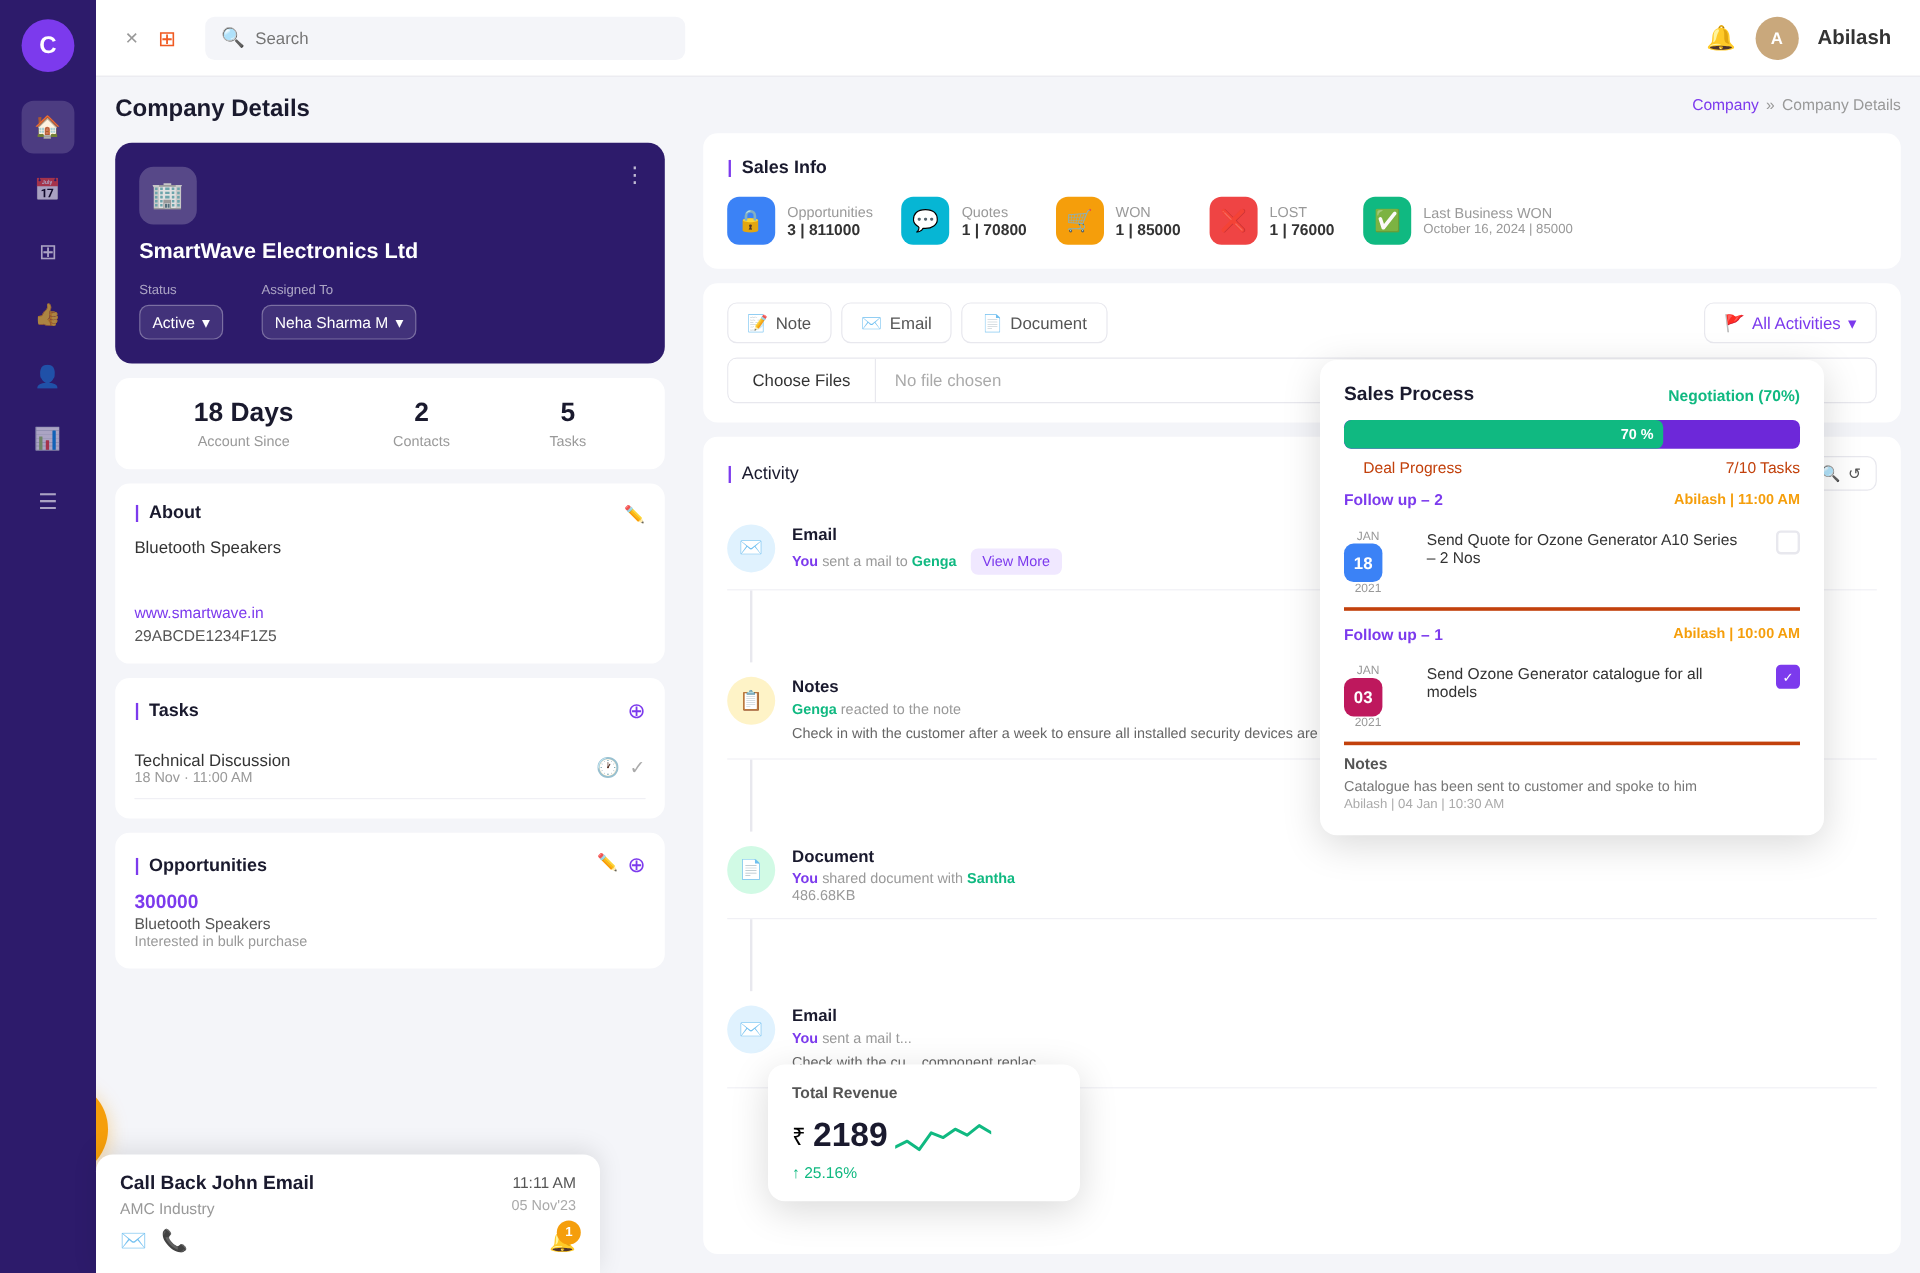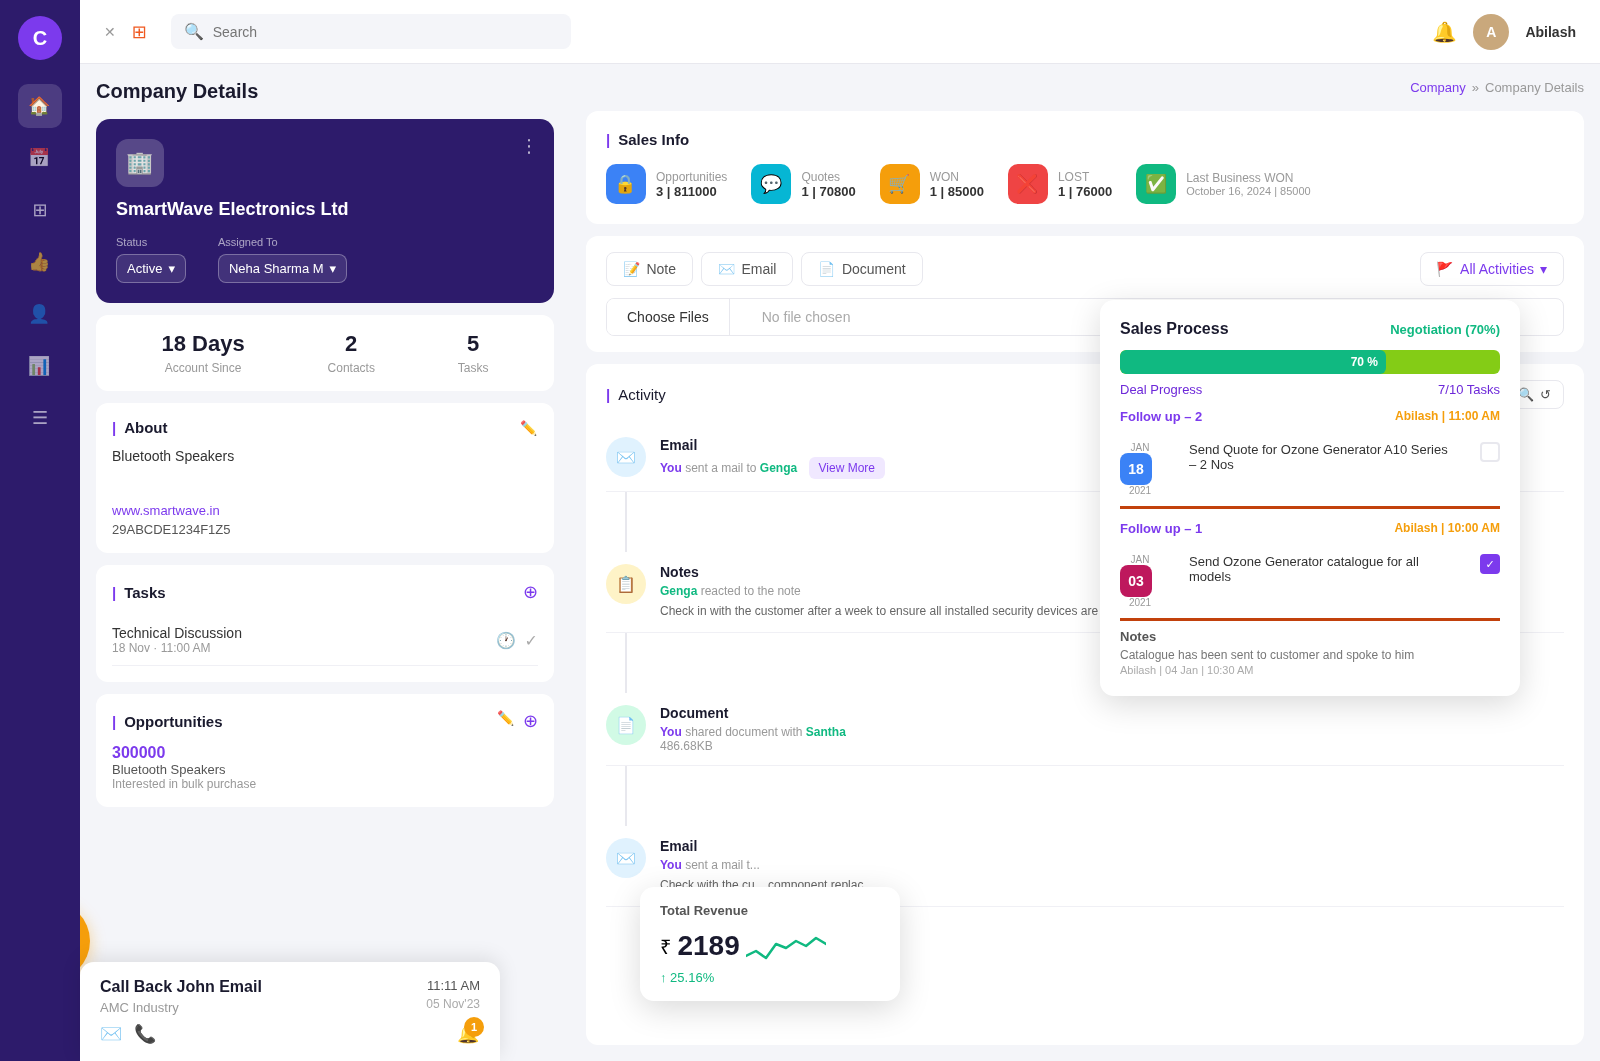--- a/index.html
+++ b/index.html
@@ -68,21 +68,21 @@
     }
     .topbar-right { margin-left: auto; display: flex; align-items: center; gap: 16px; }
     .bell-icon { font-size: 20px; color: #555; cursor: pointer; position: relative; }
     .avatar {
       width: 36px; height: 36px; border-radius: 50%;
       background: #c9a87c;
       display: flex; align-items: center; justify-content: center;
       color: white; font-size: 14px; font-weight: bold;
       overflow: hidden;
     }
-    .user-name { font-size: 14px; font-weight: 600; color: #333; }
+    .user-name { font-size: 17px; font-weight: 600; color: #333; }
 
     
     .page-layout { display: flex; flex: 1; overflow: hidden; }
 
     
     .left-panel {
       width: 490px;
       flex-shrink: 0;
       display: flex;
       flex-direction: column;
@@ -253,21 +253,21 @@
       display: flex; align-items: center; gap: 6px;
       padding: 8px 16px;
       background: white;
       border: 1px solid #e8e8ee;
       border-radius: 8px;
       font-size: 14px; color: #7c3aed; cursor: pointer;
     }
 
     
     .file-upload-row {
-      display: flex; align-items: center; gap: 16px;
+      display: flex; align-items: center; gap: 0;
       border: 1px solid #e8e8ee; border-radius: 8px; overflow: hidden;
     }
     .choose-files-btn {
       padding: 10px 20px;
       background: white; border-right: 1px solid #e8e8ee;
       font-size: 14px; color: #333; cursor: pointer;
     }
     .no-file-text { padding: 10px 16px; font-size: 14px; color: #aaa; }
 
     
@@ -325,24 +325,24 @@
       width: 420px;
       background: white;
       border-radius: 14px;
       padding: 20px;
       box-shadow: 0 8px 32px rgba(0,0,0,0.15);
       z-index: 100;
     }
     .sp-header { display: flex; justify-content: space-between; align-items: center; margin-bottom: 12px; }
     .sp-title { font-size: 16px; font-weight: 700; color: #1a1a2e; }
     .sp-status { font-size: 13px; color: #10b981; font-weight: 600; }
-    .progress-bar-bg { background: #84cc16; border-radius: 6px; height: 24px; margin-bottom: 8px; overflow: hidden; }
+    .progress-bar-bg { background: #6d28d9; border-radius: 6px; height: 24px; margin-bottom: 8px; overflow: hidden; }
     .progress-bar-fill { background: #10b981; height: 100%; border-radius: 6px; display: flex; align-items: center; justify-content: flex-end; padding-right: 8px; }
     .progress-text { font-size: 12px; color: white; font-weight: 600; }
-    .sp-footer { display: flex; justify-content: space-between; font-size: 13px; color: #6d28d9; }
+    .sp-footer { display: flex; justify-content: space-between; font-size: 13px; color: #c2410c; margin-left: 16px; }
 
     
     .followup-section { margin-top: 12px; }
     .followup-title { font-size: 13px; font-weight: 700; color: #7c3aed; margin-bottom: 8px; display: flex; justify-content: space-between; }
     .followup-time { font-size: 12px; color: #f59e0b; }
     .followup-item { display: flex; gap: 29px; align-items: flex-start; padding: 10px 0; border-bottom: 3px solid #c2410c; justify-content: flex-end; }
     .date-badge { width: 40px; text-align: center; }
     .date-month { font-size: 10px; color: #999; text-transform: uppercase; }
     .date-num { width: 32px; height: 32px; border-radius: 8px; display: flex; align-items: center; justify-content: center; font-size: 14px; font-weight: 700; color: white; }
     .date-num.blue { background: #3b82f6; }

